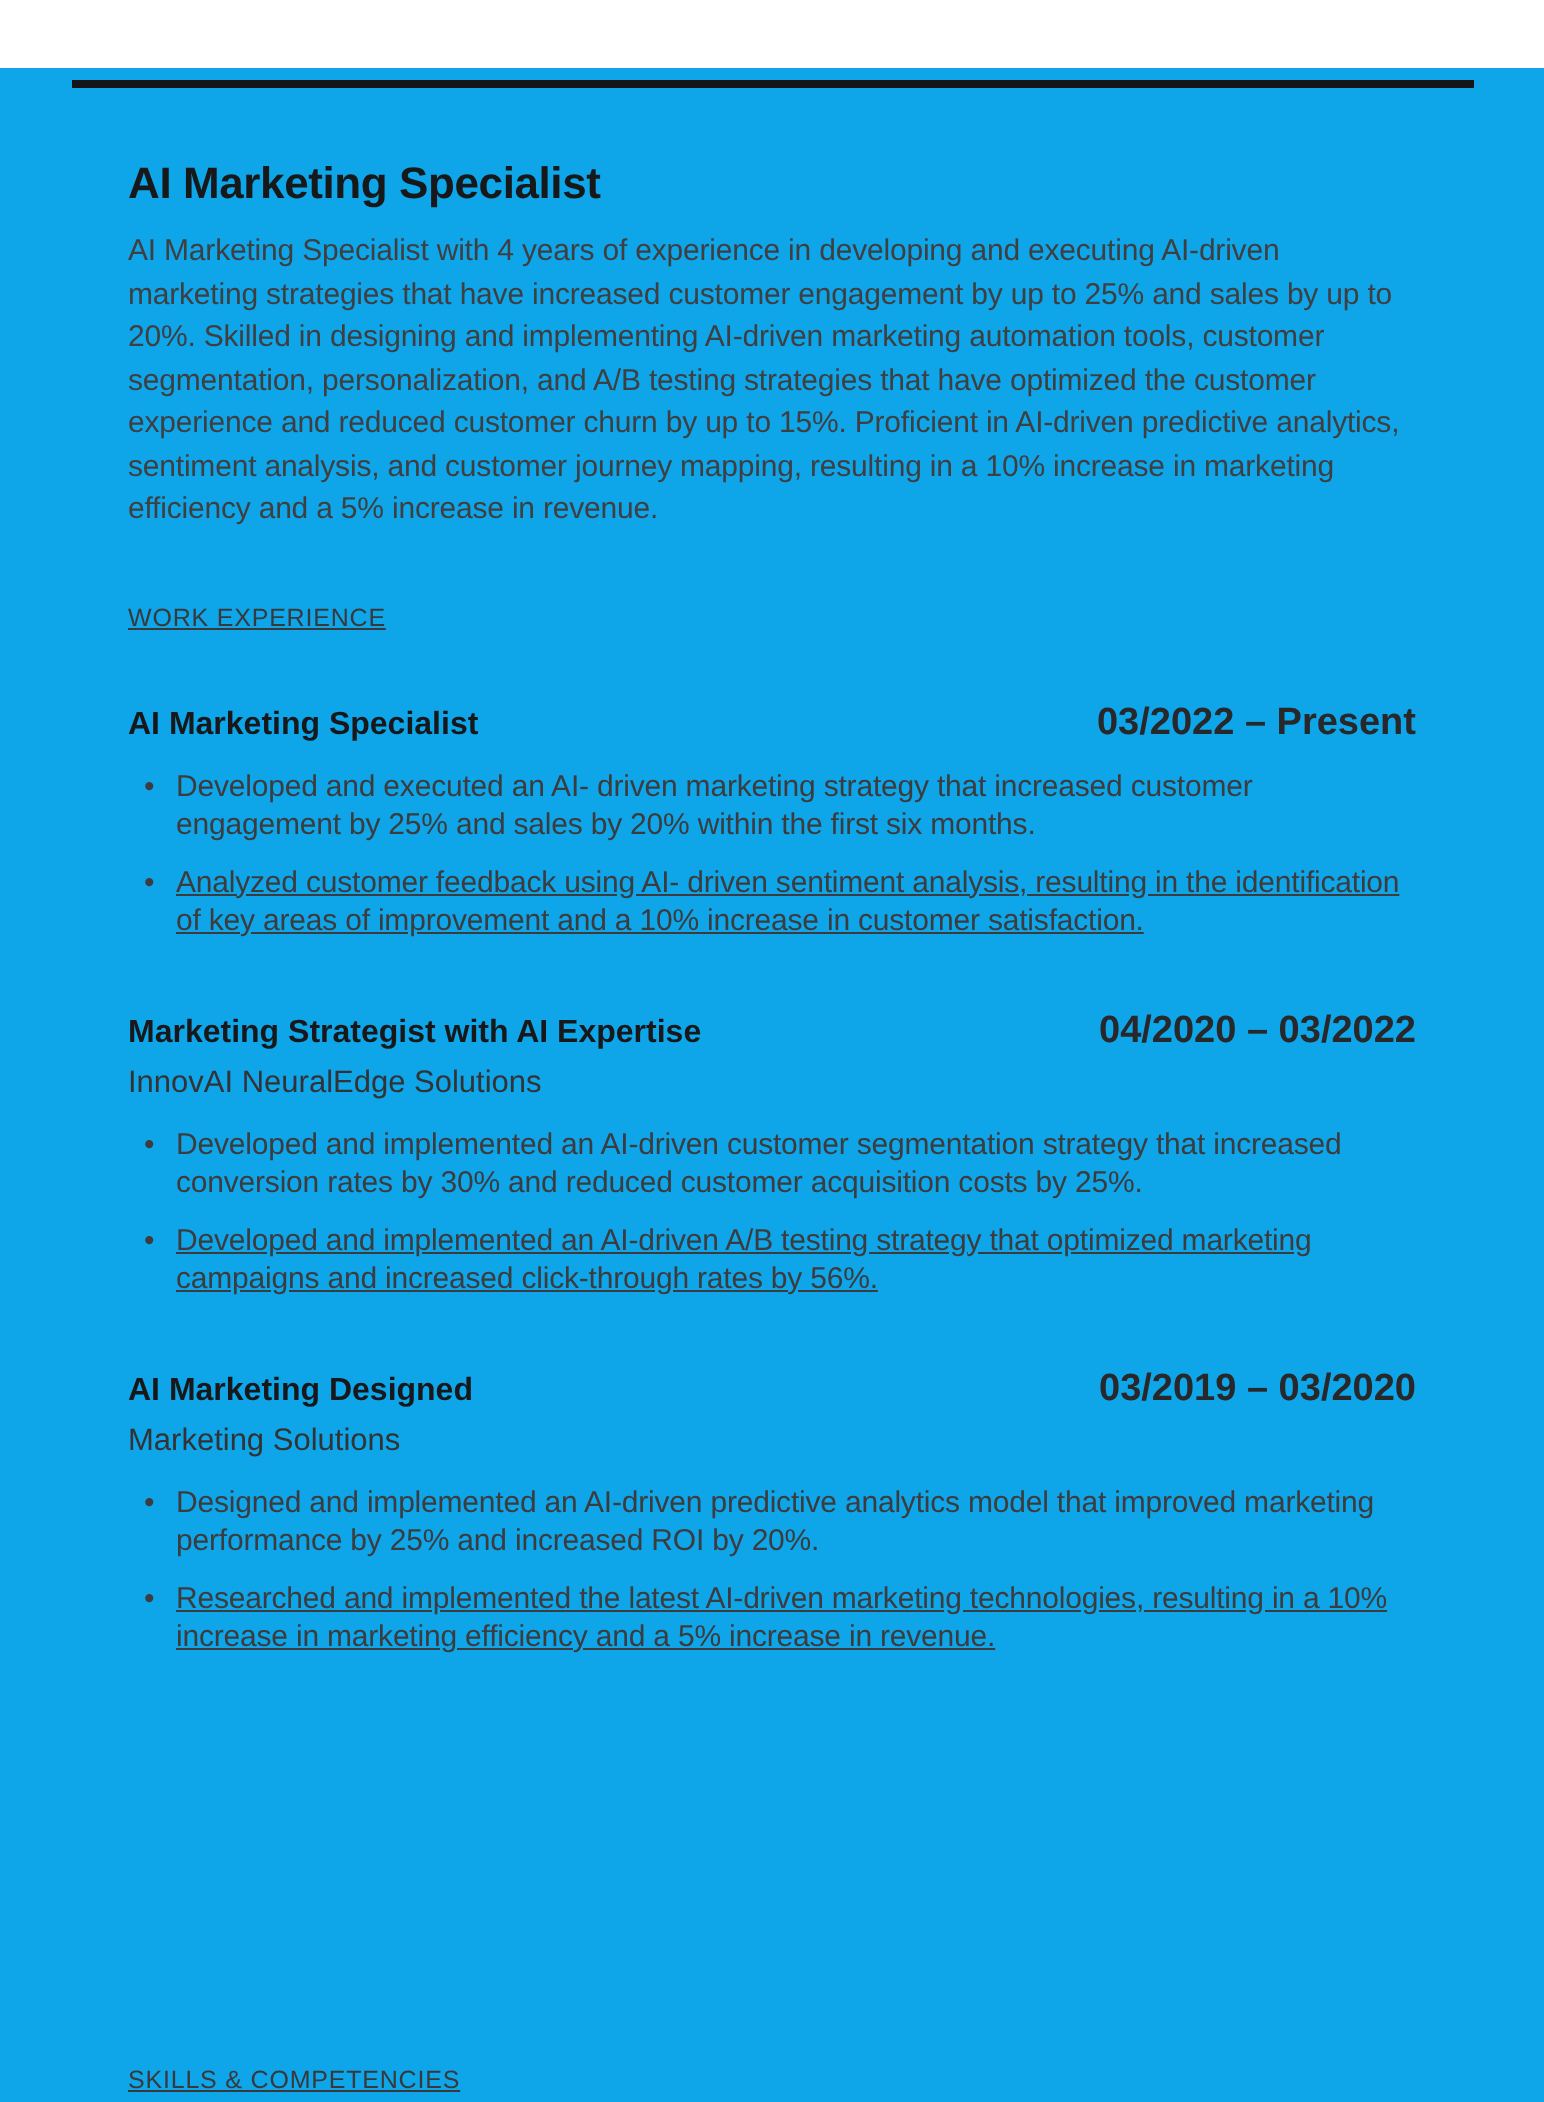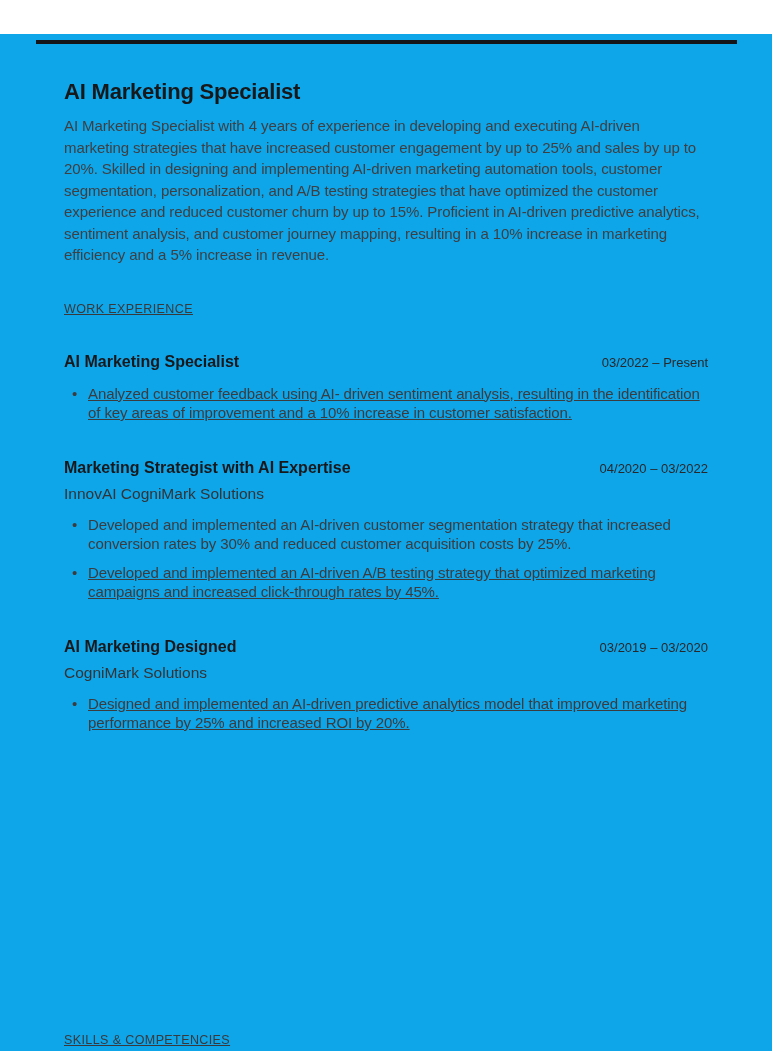--- a/index.html
+++ b/index.html
@@ -36,21 +36,21 @@
   .section-label.work { margin-top:36px; }
   .section-label.skills { margin-top:auto; }
   .job { margin-top:35px; }
   .job-header {
     display:flex; justify-content:space-between; align-items:baseline;
   }
   .job-title {
     font-size:16px; font-weight:700; color:#18181a; line-height:20px;
   }
   .job-dates {
-    font-size:13px; color:#28282a; line-height:20px; white-space:nowrap;
+    font-size:19px; color:#28282a; line-height:20px; white-space:nowrap;font-weight:bold;
   }
   .job-company {
     margin-top:5px; font-size:15.5px; color:#333335; line-height:20px;
   }
   .bullets {
     list-style:none; margin-top:11px;
   }
   .bullets li {
     position:relative;
     padding-left:24px;
@@ -75,41 +75,43 @@
   <p class="summary">AI Marketing Specialist with 4 years of experience in developing and executing AI-driven marketing strategies that have increased customer engagement by up to 25% and sales by up to 20%. Skilled in designing and implementing AI-driven marketing automation tools, customer segmentation, personalization, and A/B testing strategies that have optimized the customer experience and reduced customer churn by up to 15%. Proficient in AI-driven predictive analytics, sentiment analysis, and customer journey mapping, resulting in a 10% increase in marketing efficiency and a 5% increase in revenue.</p>
 
   <div class="section-label work">WORK EXPERIENCE</div>
 
   <div class="job">
     <div class="job-header">
       <div class="job-title">AI Marketing Specialist</div>
       <div class="job-dates">03/2022 – Present</div>
     </div>
     <ul class="bullets">
+      <li>Developed and executed an AI- driven marketing strategy that increased customer engagement by 25% and sales by 20% within the first six months.</li>
       <li>Analyzed customer feedback using AI- driven sentiment analysis, resulting in the identification of key areas of improvement and a 10% increase in customer satisfaction.</li>
     </ul>
   </div>
 
   <div class="job">
     <div class="job-header">
       <div class="job-title">Marketing Strategist with AI Expertise</div>
       <div class="job-dates">04/2020 – 03/2022</div>
     </div>
-    <div class="job-company">InnovAI CogniMark Solutions</div>
+    <div class="job-company">InnovAI NeuralEdge Solutions</div>
     <ul class="bullets">
       <li>Developed and implemented an AI-driven customer segmentation strategy that increased conversion rates by 30% and reduced customer acquisition costs by 25%.</li>
-      <li>Developed and implemented an AI-driven A/B testing strategy that optimized marketing campaigns and increased click-through rates by 45%.</li>
+      <li>Developed and implemented an AI-driven A/B testing strategy that optimized marketing campaigns and increased click-through rates by 56%.</li>
     </ul>
   </div>
 
   <div class="job">
     <div class="job-header">
       <div class="job-title">AI Marketing Designed</div>
       <div class="job-dates">03/2019 – 03/2020</div>
     </div>
-    <div class="job-company">CogniMark Solutions</div>
+    <div class="job-company">Marketing Solutions</div>
     <ul class="bullets">
       <li>Designed and implemented an AI-driven predictive analytics model that improved marketing performance by 25% and increased ROI by 20%.</li>
+      <li>Researched and implemented the latest AI-driven marketing technologies, resulting in a 10% increase in marketing efficiency and a 5% increase in revenue.</li>
     </ul>
   </div>
 
   <div class="section-label skills">SKILLS &amp; COMPETENCIES</div>
 </div>
 
 </body></html>

